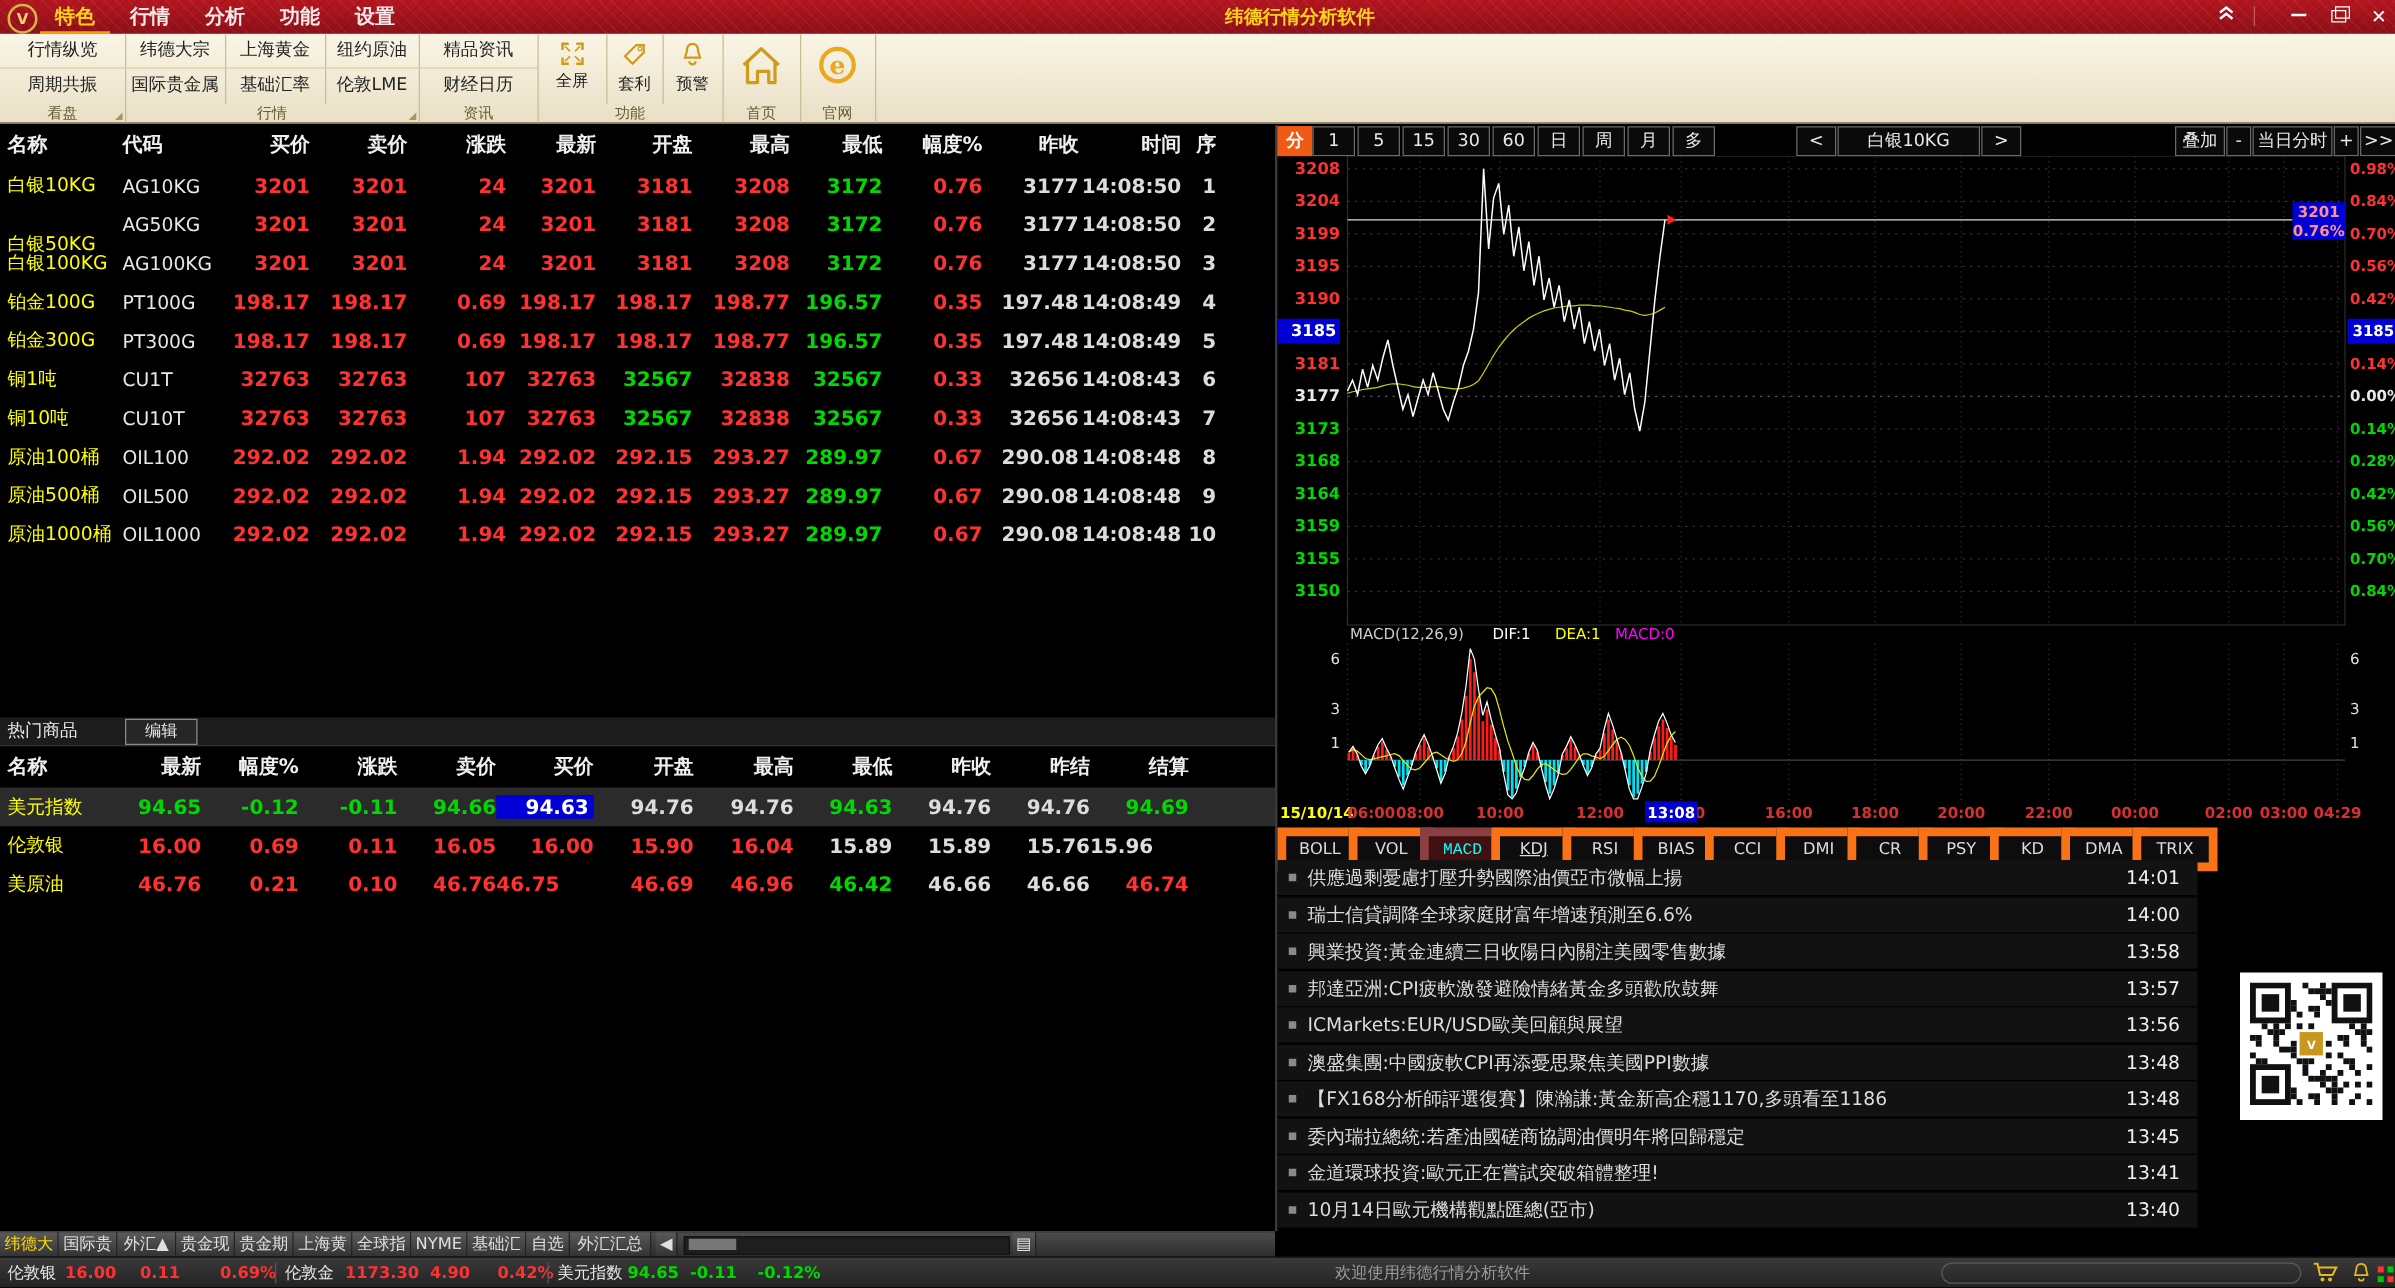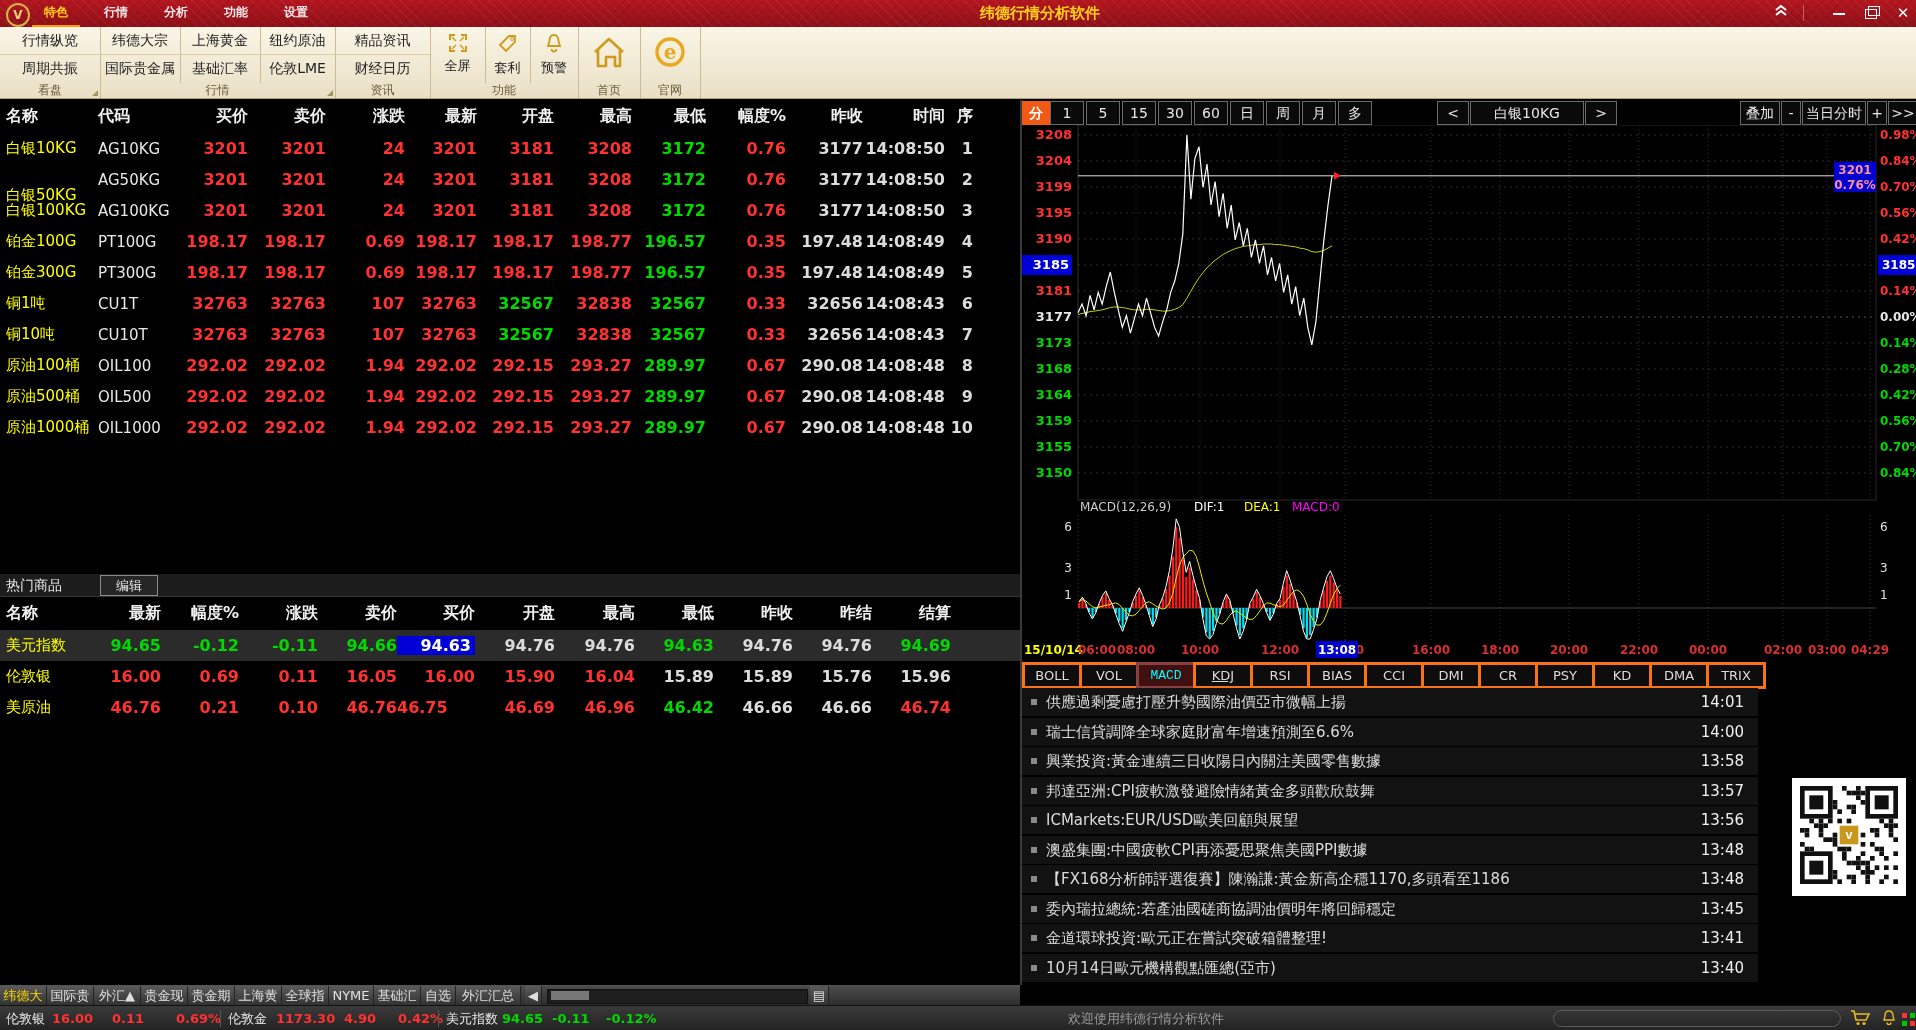--- a/index.html
+++ b/index.html
@@ -4,21 +4,21 @@
 <style>
   html,body{margin:0;padding:0;background:#000;font-family:"DejaVu Sans","Liberation Sans",sans-serif;}
   #app{position:relative;width:1916px;height:1030px;overflow:hidden;background:#000;}
   .abs{position:absolute;}
   
   #titlebar{left:0;top:0;width:1916px;height:27px;
     background:linear-gradient(#b5161f,#8e1018);
     background-image:repeating-linear-gradient(45deg,rgba(255,255,255,.05) 0 1px,transparent 1px 7px),
                      repeating-linear-gradient(-45deg,rgba(0,0,0,.08) 0 1px,transparent 1px 7px),
                      linear-gradient(#b5161f,#8e1018);}
-  .menu-item{position:absolute;top:0;height:25px;line-height:25px;padding:0 12px;color:#f2e9e9;font-size:12px;font-weight:bold;}
+  .menu-item{position:absolute;top:0;height:25px;line-height:25px;padding:0 12px;color:#f2e9e9;font-size:16px;font-weight:bold;}
   .menu-item.active{color:#ffd11a;border-bottom:2px solid #ffa000;}
   #app-title{position:absolute;left:980px;top:0;height:27px;line-height:27px;color:#ffd11a;font-size:15px;font-weight:bold;}
   .winbtn{position:absolute;top:3px;width:26px;height:20px;color:#fff;text-align:center;line-height:20px;font-size:13px;}
   .winbar{display:inline-block;width:12px;height:2px;background:#fff;vertical-align:middle;}
   .restore-glyph{display:inline-block;width:10px;height:8px;border:1px solid #fff;position:relative;top:2px;}
   .restore-glyph:before{content:"";position:absolute;left:2px;top:-4px;width:10px;height:8px;border:1px solid #fff;}
   
   #toolbar{left:0;top:27px;width:1916px;height:71px;background:linear-gradient(#faf5e6,#e9dfc5);border-bottom:1px solid #b3a378;}
   .tb-cell{position:absolute;top:0;height:56px;border-right:1px solid #cbbc92;}
   .tb-top,.tb-bot{height:27px;line-height:27px;text-align:center;font-size:14px;color:#222;}
@@ -34,21 +34,21 @@
   .qcell.hd{color:#f0f0f0;font-size:16px;}
   .c-r{color:#ff3232;} .c-g{color:#00d800;} .c-y{color:#ffff00;font-weight:normal;font-size:15px;}
   .c-w{color:#e8e8e8;font-weight:normal;font-size:15px;} .c-wt{color:#dcdcdc;}
   .c-bl{color:#ffffff;background:#0000d6;}
   #hotbar{left:0;top:574px;width:1020px;height:22px;background:#1c1c1c;border-bottom:1px solid #333;color:#e8e8e8;font-size:14px;line-height:22px;}
   #edit-btn{position:absolute;left:100px;top:1px;width:56px;height:19px;line-height:19px;text-align:center;border:1px solid #8a8a8a;background:#262626;color:#e8e8e8;font-size:13px;}
   .hot-sel{background:#2b2b2b;}
   
   .pbtn{position:absolute;top:0;height:22px;line-height:22px;text-align:center;border:1px solid #6a6a6a;background:#0a0a0a;color:#e8e8e8;font-size:14px;}
   .pbtn.active{background:#f05a14;border-color:#f05a14;color:#fff;font-weight:bold;}
-  .itab{position:absolute;top:0;height:21px;line-height:21px;text-align:center;border:3px solid #f97316;background:#0d0d0d;color:#dcdcdc;font-size:13px;}
+  .itab{position:absolute;top:0;height:21px;line-height:21px;text-align:center;border:7px solid #f97316;background:#0d0d0d;color:#dcdcdc;font-size:13px;}
   .itab.active{color:#00ffff;background:#401010;border-color:#8a4040;font-family:Liberation Mono, monospace;}
   .news-row{position:absolute;left:0;width:736px;height:28px;background:#121212;border-bottom:1px solid #000;}
   .news-bullet{position:absolute;left:9px;top:11px;width:6px;height:6px;background:#8a8a8a;}
   .news-text{position:absolute;left:24px;top:0;height:28px;line-height:28px;color:#dcdcdc;font-size:15px;white-space:nowrap;}
   .news-time{position:absolute;right:14px;top:0;height:28px;line-height:28px;color:#f0f0f0;font-size:15px;}
   
   #bottom-tabs{left:0;top:985px;width:1020px;height:20px;background:linear-gradient(#4c4c4c,#2c2c2c);border-top:1px solid #555;}
   .btab{position:absolute;top:0;height:19px;line-height:19px;text-align:center;color:#e0e0e0;font-size:13px;border-right:1px solid #222;background:linear-gradient(#5a5a5a,#333);}
   .btab.active{color:#ffd800;}
   #statusbar{left:0;top:1005px;width:1916px;height:25px;background:linear-gradient(#3a3a3a,#222);border-top:1px solid #111;}
@@ -340,21 +340,21 @@
         <span class="qcell c-r" style="width: 75px; text-align: right;">16.00</span>
         <span class="qcell c-r" style="width: 78px; text-align: right;">0.69</span>
         <span class="qcell c-r" style="width: 79px; text-align: right;">0.11</span>
         <span class="qcell c-r" style="width: 79px; text-align: right;">16.05</span>
         <span class="qcell c-r" style="width: 78px; text-align: right;">16.00</span>
         <span class="qcell c-r" style="width: 80px; text-align: right;">15.90</span>
         <span class="qcell c-r" style="width: 80px; text-align: right;">16.04</span>
         <span class="qcell c-wt" style="width: 79px; text-align: right;">15.89</span>
         <span class="qcell c-wt" style="width: 79px; text-align: right;">15.89</span>
         <span class="qcell c-wt" style="width: 79px; text-align: right;">15.76</span>
-        <span class="qcell c-wt" style="width: 79px; text-align: right;">15.96</span>
+        <span class="qcell c-wt" style="width: 79px; ">15.96</span>
       </div>
       <div class="qrow" style="top:96px;height:31px;width:1020px;">
         <span class="qcell c-y" style="width: 80px; text-align: left; padding-left: 6px;">美原油</span>
         <span class="qcell c-r" style="width: 75px; text-align: right;">46.76</span>
         <span class="qcell c-r" style="width: 78px; text-align: right;">0.21</span>
         <span class="qcell c-r" style="width: 79px; text-align: right;">0.10</span>
         <span class="qcell c-r" style="width: 79px; text-align: right;">46.76</span>
         <span class="qcell c-r" style="width: 78px; text-align: left;">46.75</span>
         <span class="qcell c-r" style="width: 80px; text-align: right;">46.69</span>
         <span class="qcell c-r" style="width: 80px; text-align: right;">46.96</span>

